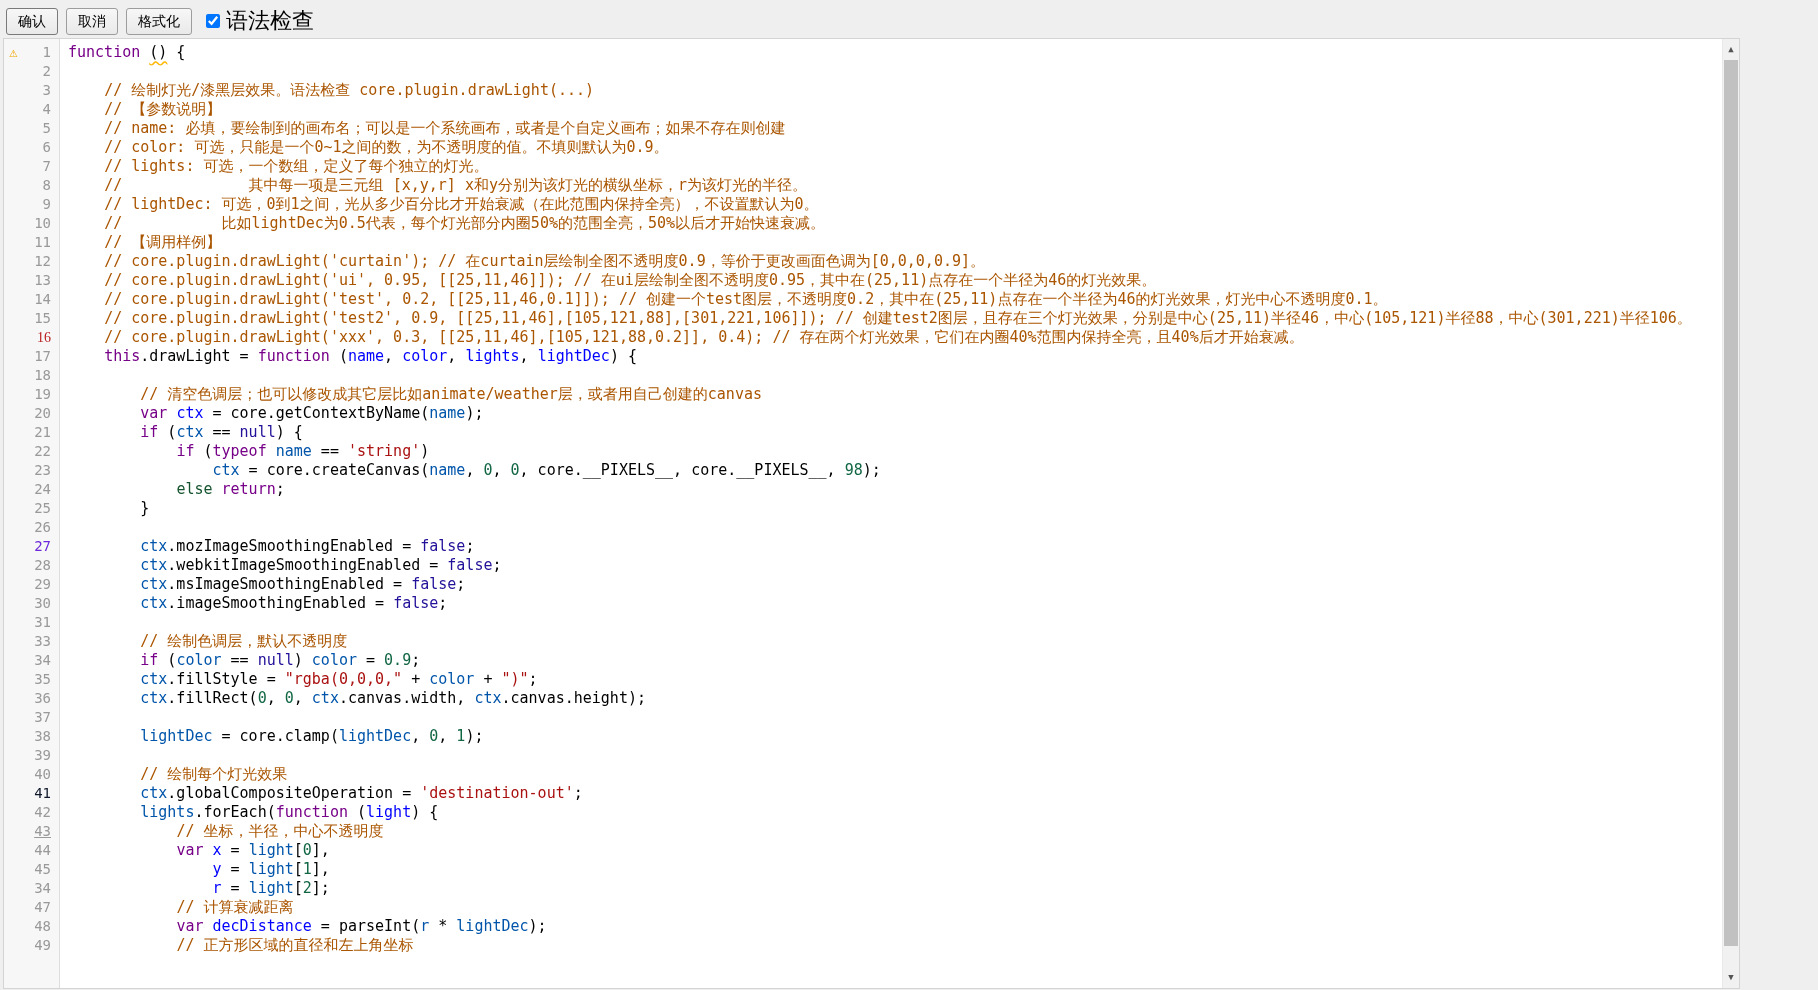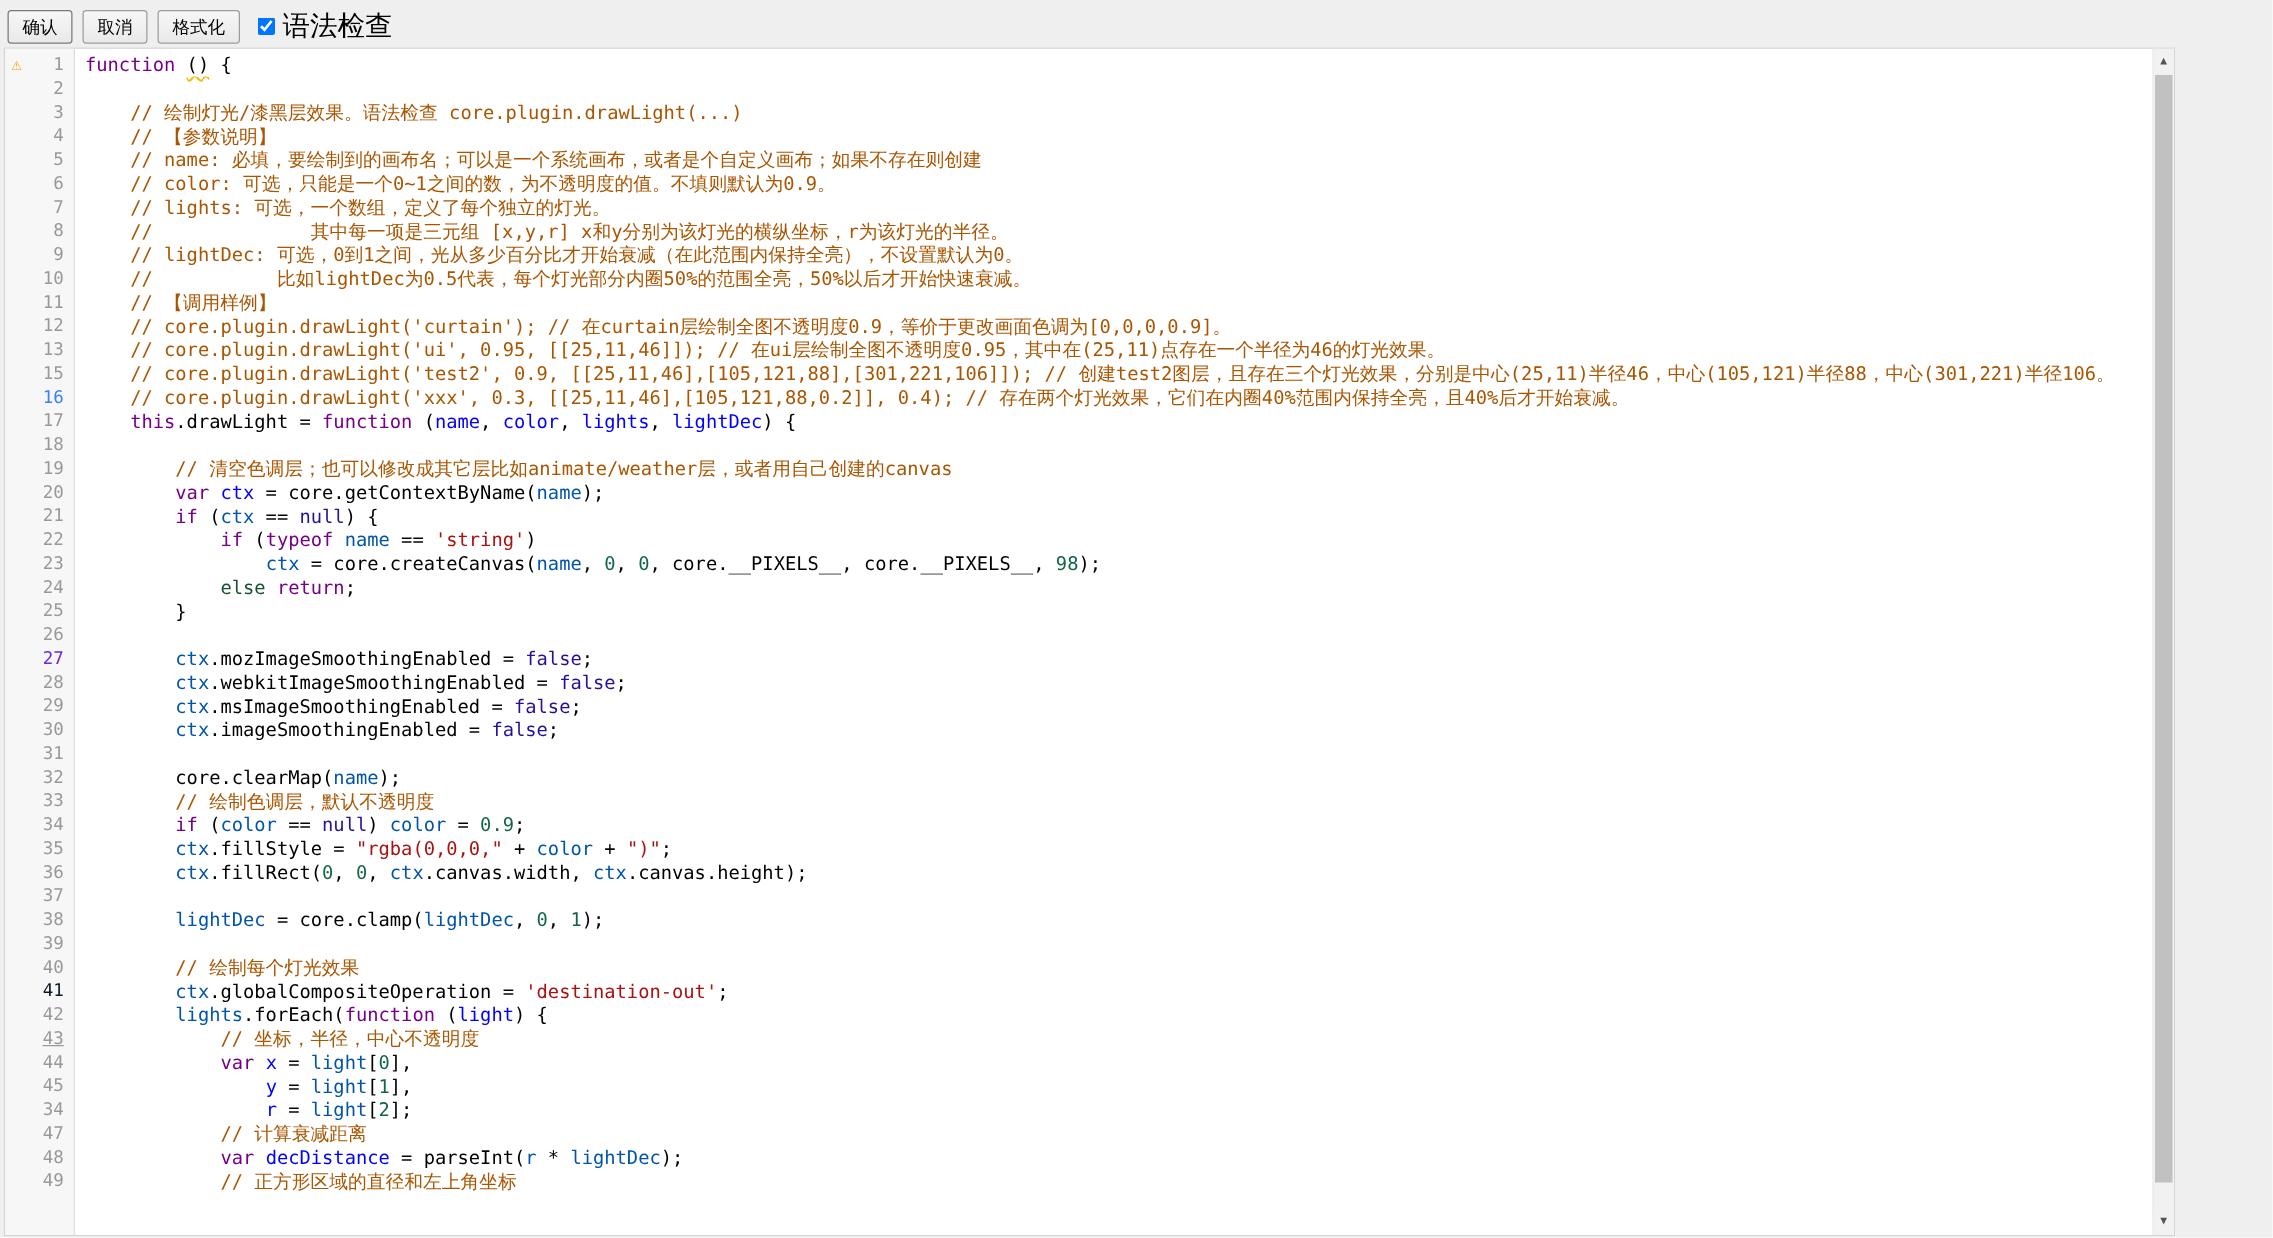--- a/index.html
+++ b/index.html
@@ -140,25 +140,29 @@
       </div>
       <div class="line-row">
         <div class="gutter-cell" style="color: rgb(153, 153, 153);"><span>12</span></div>
         <pre class="code-cell"><span class="tok tok-comment" style="color: rgb(170, 85, 0);">    // core.plugin.drawLight('curtain'); // 在curtain层绘制全图不透明度0.9，等价于更改画面色调为[0,0,0,0.9]。</span></pre>
       </div>
       <div class="line-row">
         <div class="gutter-cell" style="color: rgb(153, 153, 153);"><span>13</span></div>
         <pre class="code-cell"><span class="tok tok-comment" style="color: rgb(170, 85, 0);">    // core.plugin.drawLight('ui', 0.95, [[25,11,46]]); // 在ui层绘制全图不透明度0.95，其中在(25,11)点存在一个半径为46的灯光效果。</span></pre>
       </div>
       <div class="line-row">
+        <div class="gutter-cell" style="color: rgb(153, 153, 153);"><span>14</span></div>
+        <pre class="code-cell"><span class="tok tok-comment" style="color: rgb(170, 85, 0);">    // core.plugin.drawLight('test', 0.2, [[25,11,46,0.1]]); // 创建一个test图层，不透明度0.2，其中在(25,11)点存在一个半径为46的灯光效果，灯光中心不透明度0.1。</span></pre>
+      </div>
+      <div class="line-row">
         <div class="gutter-cell" style="color: rgb(153, 153, 153);"><span>15</span></div>
         <pre class="code-cell"><span class="tok tok-comment" style="color: rgb(170, 85, 0);">    // core.plugin.drawLight('test2', 0.9, [[25,11,46],[105,121,88],[301,221,106]]); // 创建test2图层，且存在三个灯光效果，分别是中心(25,11)半径46，中心(105,121)半径88，中心(301,221)半径106。</span></pre>
       </div>
       <div class="line-row">
-        <div class="gutter-cell" style="color: #3b82f6;"><span>16</span></div>
+        <div class="gutter-cell" style="color: #b91c1c; font-family: Liberation Serif, serif;"><span>16</span></div>
         <pre class="code-cell"><span class="tok tok-comment" style="color: rgb(170, 85, 0);">    // core.plugin.drawLight('xxx', 0.3, [[25,11,46],[105,121,88,0.2]], 0.4); // 存在两个灯光效果，它们在内圈40%范围内保持全亮，且40%后才开始衰减。</span></pre>
       </div>
       <div class="line-row">
         <div class="gutter-cell" style="color: rgb(153, 153, 153);"><span>17</span></div>
         <pre class="code-cell"><span class="tok tok-plain" style="color: rgb(0, 0, 0);">    </span><span class="tok tok-keyword" style="color: rgb(119, 0, 136);">this</span><span class="tok tok-plain" style="color: rgb(0, 0, 0);">.drawLight = </span><span class="tok tok-keyword" style="color: rgb(119, 0, 136);">function</span><span class="tok tok-plain" style="color: rgb(0, 0, 0);"> (</span><span class="tok tok-def" style="color: rgb(0, 0, 255);">name</span><span class="tok tok-plain" style="color: rgb(0, 0, 0);">, </span><span class="tok tok-def" style="color: rgb(0, 0, 255);">color</span><span class="tok tok-plain" style="color: rgb(0, 0, 0);">, </span><span class="tok tok-def" style="color: rgb(0, 0, 255);">lights</span><span class="tok tok-plain" style="color: rgb(0, 0, 0);">, </span><span class="tok tok-def" style="color: rgb(0, 0, 255);">lightDec</span><span class="tok tok-plain" style="color: rgb(0, 0, 0);">) {</span></pre>
       </div>
       <div class="line-row">
         <div class="gutter-cell" style="color: rgb(153, 153, 153);"><span>18</span></div>
         <pre class="code-cell">​</pre>
       </div>
@@ -206,24 +210,20 @@
         <div class="gutter-cell" style="color: rgb(153, 153, 153);"><span>29</span></div>
         <pre class="code-cell"><span class="tok tok-plain" style="color: rgb(0, 0, 0);">        </span><span class="tok tok-variable" style="color: rgb(0, 85, 170);">ctx</span><span class="tok tok-plain" style="color: rgb(0, 0, 0);">.msImageSmoothingEnabled = </span><span class="tok tok-atom" style="color: rgb(34, 17, 153);">false</span><span class="tok tok-plain" style="color: rgb(0, 0, 0);">;</span></pre>
       </div>
       <div class="line-row">
         <div class="gutter-cell" style="color: rgb(153, 153, 153);"><span>30</span></div>
         <pre class="code-cell"><span class="tok tok-plain" style="color: rgb(0, 0, 0);">        </span><span class="tok tok-variable" style="color: rgb(0, 85, 170);">ctx</span><span class="tok tok-plain" style="color: rgb(0, 0, 0);">.imageSmoothingEnabled = </span><span class="tok tok-atom" style="color: rgb(34, 17, 153);">false</span><span class="tok tok-plain" style="color: rgb(0, 0, 0);">;</span></pre>
       </div>
       <div class="line-row">
         <div class="gutter-cell" style="color: rgb(153, 153, 153);"><span>31</span></div>
         <pre class="code-cell">​</pre>
-      </div>
-      <div class="line-row">
-        <div class="gutter-cell" style="color: rgb(153, 153, 153);"><span>32</span></div>
-        <pre class="code-cell"><span class="tok tok-plain" style="color: rgb(0, 0, 0);">        core.clearMap(</span><span class="tok tok-variable" style="color: rgb(0, 85, 170);">name</span><span class="tok tok-plain" style="color: rgb(0, 0, 0);">);</span></pre>
       </div>
       <div class="line-row">
         <div class="gutter-cell" style="color: rgb(153, 153, 153);"><span>33</span></div>
         <pre class="code-cell"><span class="tok tok-comment" style="color: rgb(170, 85, 0);">        // 绘制色调层，默认不透明度</span></pre>
       </div>
       <div class="line-row">
         <div class="gutter-cell" style="color: rgb(153, 153, 153);"><span>34</span></div>
         <pre class="code-cell"><span class="tok tok-plain" style="color: rgb(0, 0, 0);">        </span><span class="tok tok-keyword" style="color: rgb(119, 0, 136);">if</span><span class="tok tok-plain" style="color: rgb(0, 0, 0);"> (</span><span class="tok tok-variable" style="color: rgb(0, 85, 170);">color</span><span class="tok tok-plain" style="color: rgb(0, 0, 0);"> == </span><span class="tok tok-atom" style="color: rgb(34, 17, 153);">null</span><span class="tok tok-plain" style="color: rgb(0, 0, 0);">) </span><span class="tok tok-variable" style="color: rgb(0, 85, 170);">color</span><span class="tok tok-plain" style="color: rgb(0, 0, 0);"> = </span><span class="tok tok-number" style="color: rgb(17, 102, 68);">0.9</span><span class="tok tok-plain" style="color: rgb(0, 0, 0);">;</span></pre>
       </div>
       <div class="line-row">

